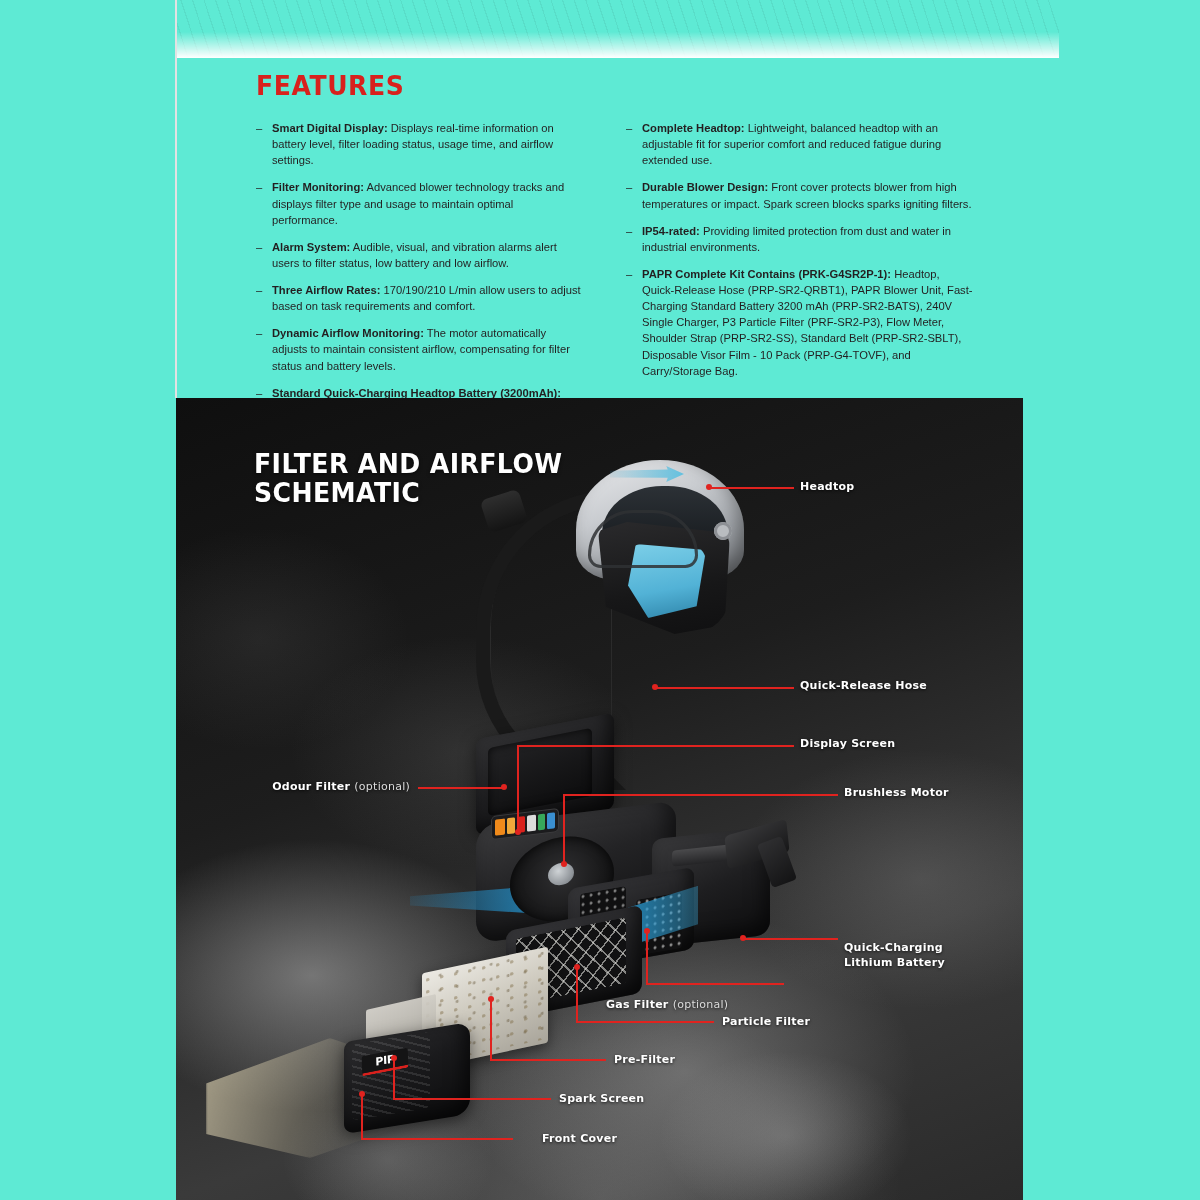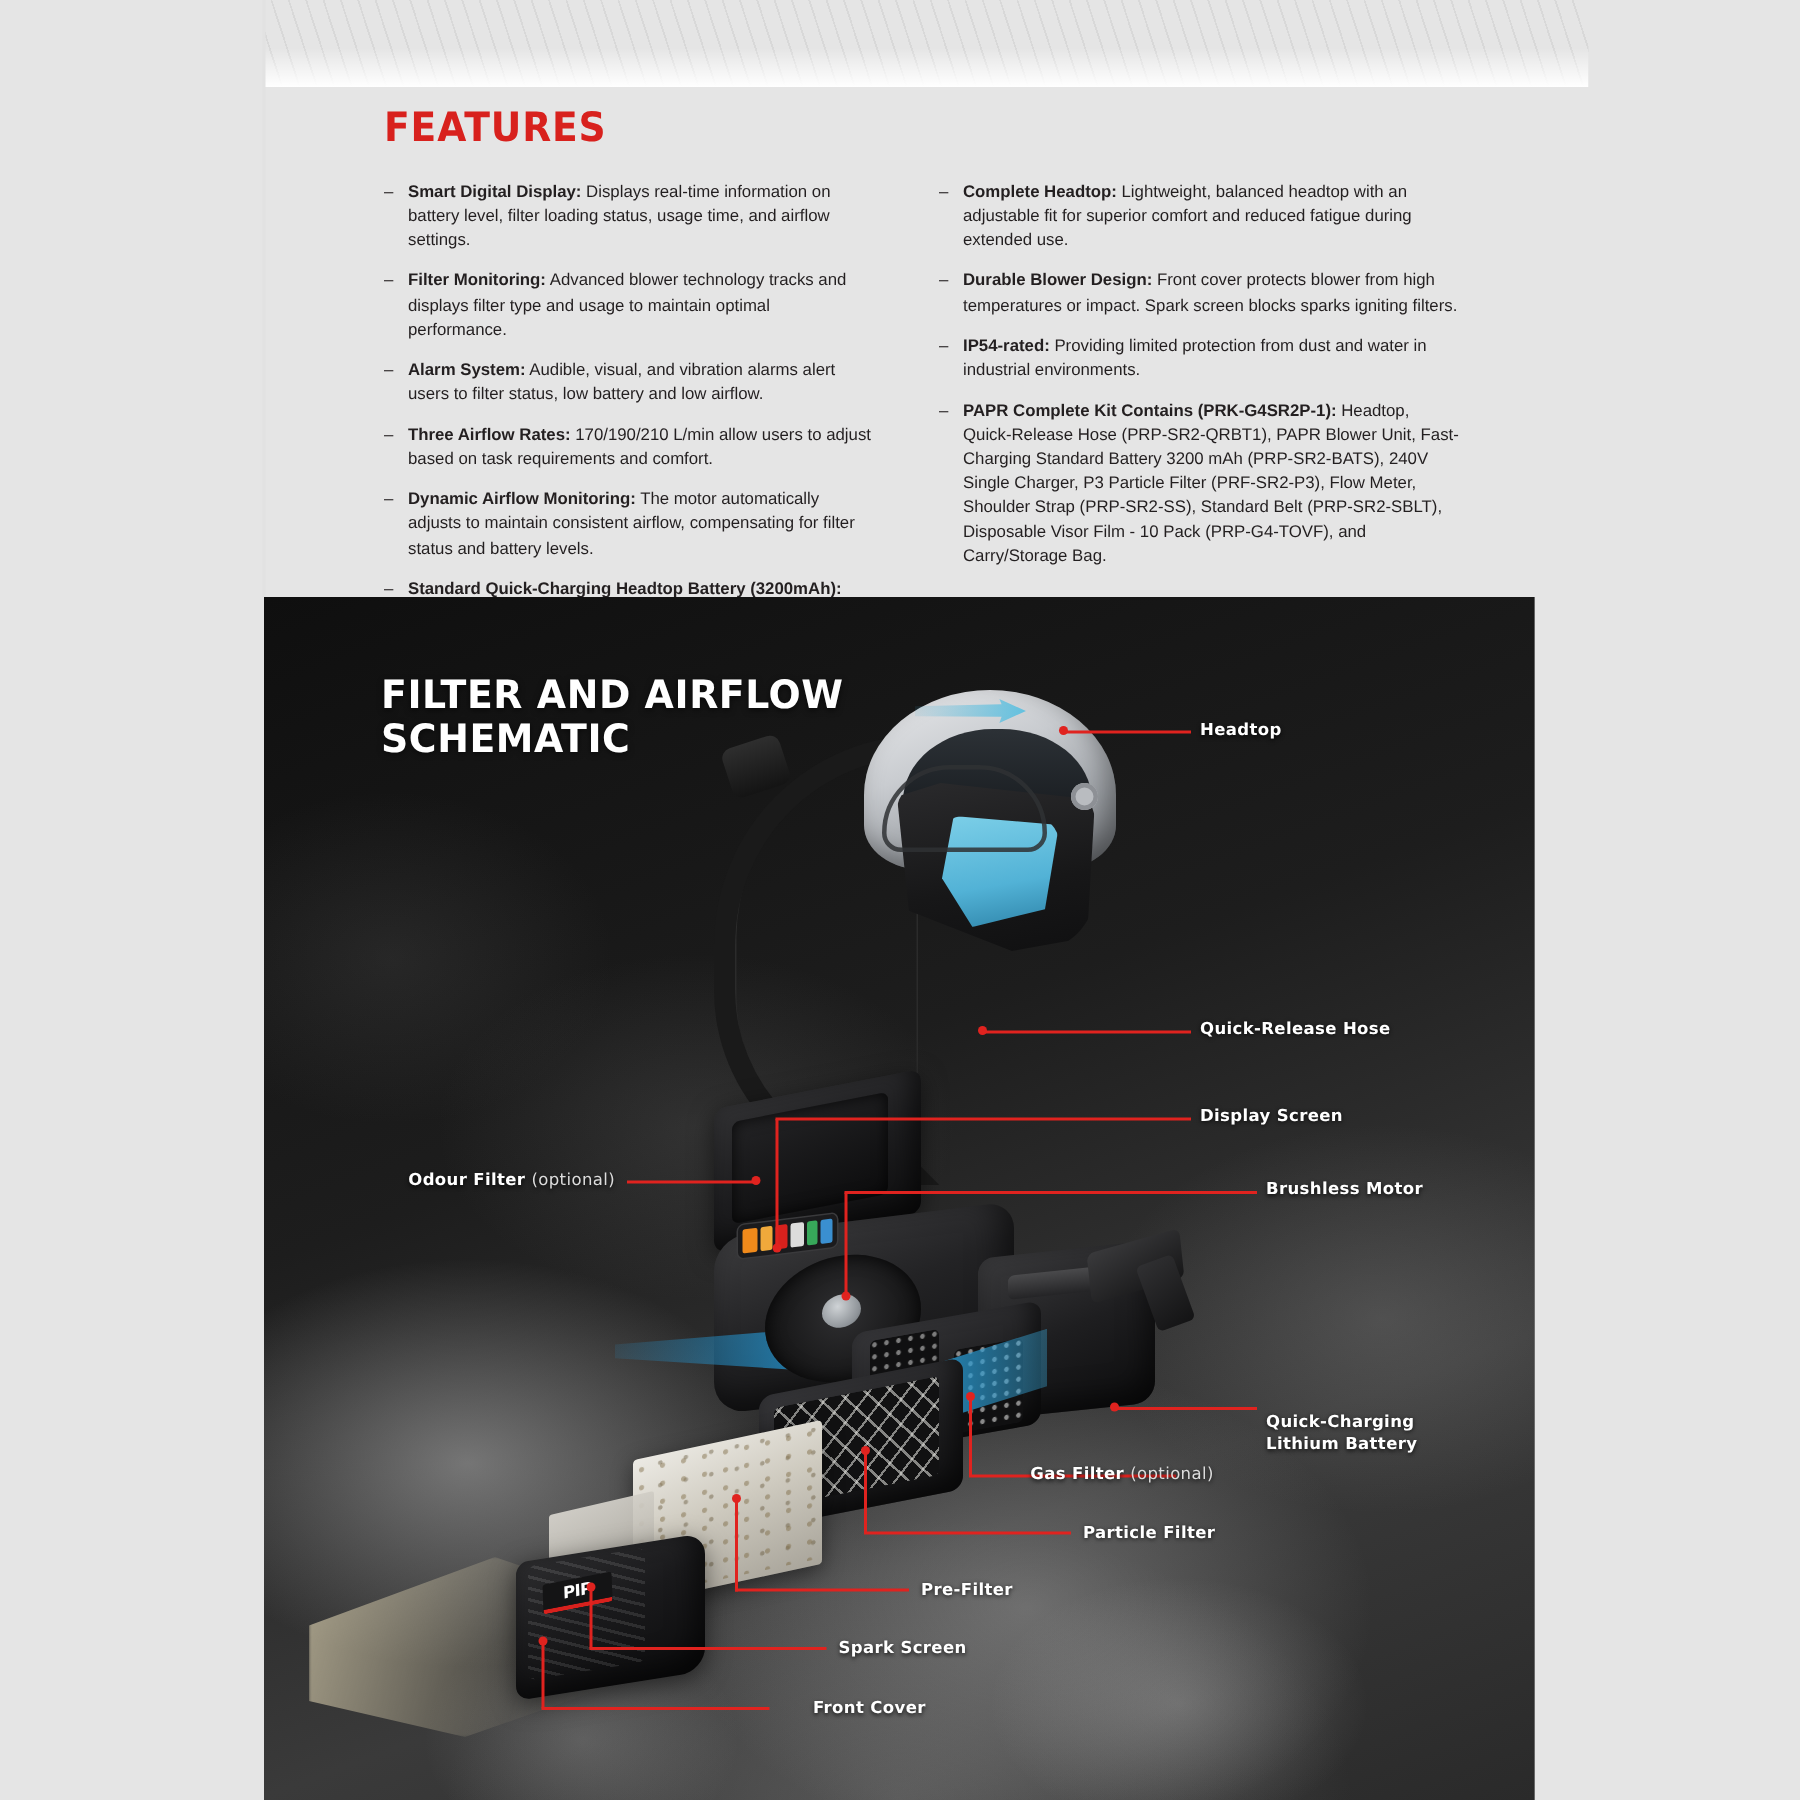--- a/index.html
+++ b/index.html
@@ -2,21 +2,21 @@
 <html><head>
 <meta charset="utf-8">
 <style>
   * { box-sizing: border-box; margin: 0; padding: 0; }
   html, body {
     width: 1200px; height: 1200px;
     background: #ffffff;
     font-family: "Liberation Sans", sans-serif;
     overflow: hidden;
   }
-  #page { position: relative; width: 1200px; height: 1200px; background: #e5e5e5; }
+  #page { position: relative; width: 1200px; height: 1200px; background: #5eead4; }
 
   
   .hatch-band {
     position: absolute; left: 176px; top: 0; width: 883px; height: 58px;
     background:
       repeating-linear-gradient(72deg,
         rgba(0,0,0,0.055) 0px, rgba(0,0,0,0.055) 1.2px,
         rgba(0,0,0,0) 1.2px, rgba(0,0,0,0) 11px);
     overflow: hidden;
   }
@@ -509,21 +509,21 @@
     <div class="callout" style="left:668px; top:388px;">Brushless Motor</div>
 
     <div class="dot" style="left:564px; top:537px;"></div>
     <div class="lead" style="left:567px; top:540px; width:95px;"></div>
     <div class="callout" style="left:668px; top:531px;margin-top:12px;">Quick-Charging
 Lithium Battery</div>
 
     <div class="dot" style="left:468px; top:530px;"></div>
     <div class="lead v" style="left:470px; top:533px; height:53px;"></div>
     <div class="lead" style="left:470px; top:585px; width:138px;"></div>
-    <div class="callout right-al" style="left:430px; top:578px; width:284px; text-align:center;"><span>Gas Filter</span> <span class="opt">(optional)</span></div>
+    <div class="callout right-al" style="left:430px; top:600px; width:284px; text-align:left;"><span>Gas Filter</span> <span class="opt">(optional)</span></div>
 
     <div class="dot" style="left:398px; top:566px;"></div>
     <div class="lead v" style="left:400px; top:569px; height:55px;"></div>
     <div class="lead" style="left:400px; top:623px; width:138px;"></div>
     <div class="callout" style="left:546px; top:617px;">Particle Filter</div>
 
     <div class="dot" style="left:312px; top:598px;"></div>
     <div class="lead v" style="left:314px; top:601px; height:62px;"></div>
     <div class="lead" style="left:314px; top:661px; width:116px;"></div>
     <div class="callout" style="left:438px; top:655px;">Pre-Filter</div>

